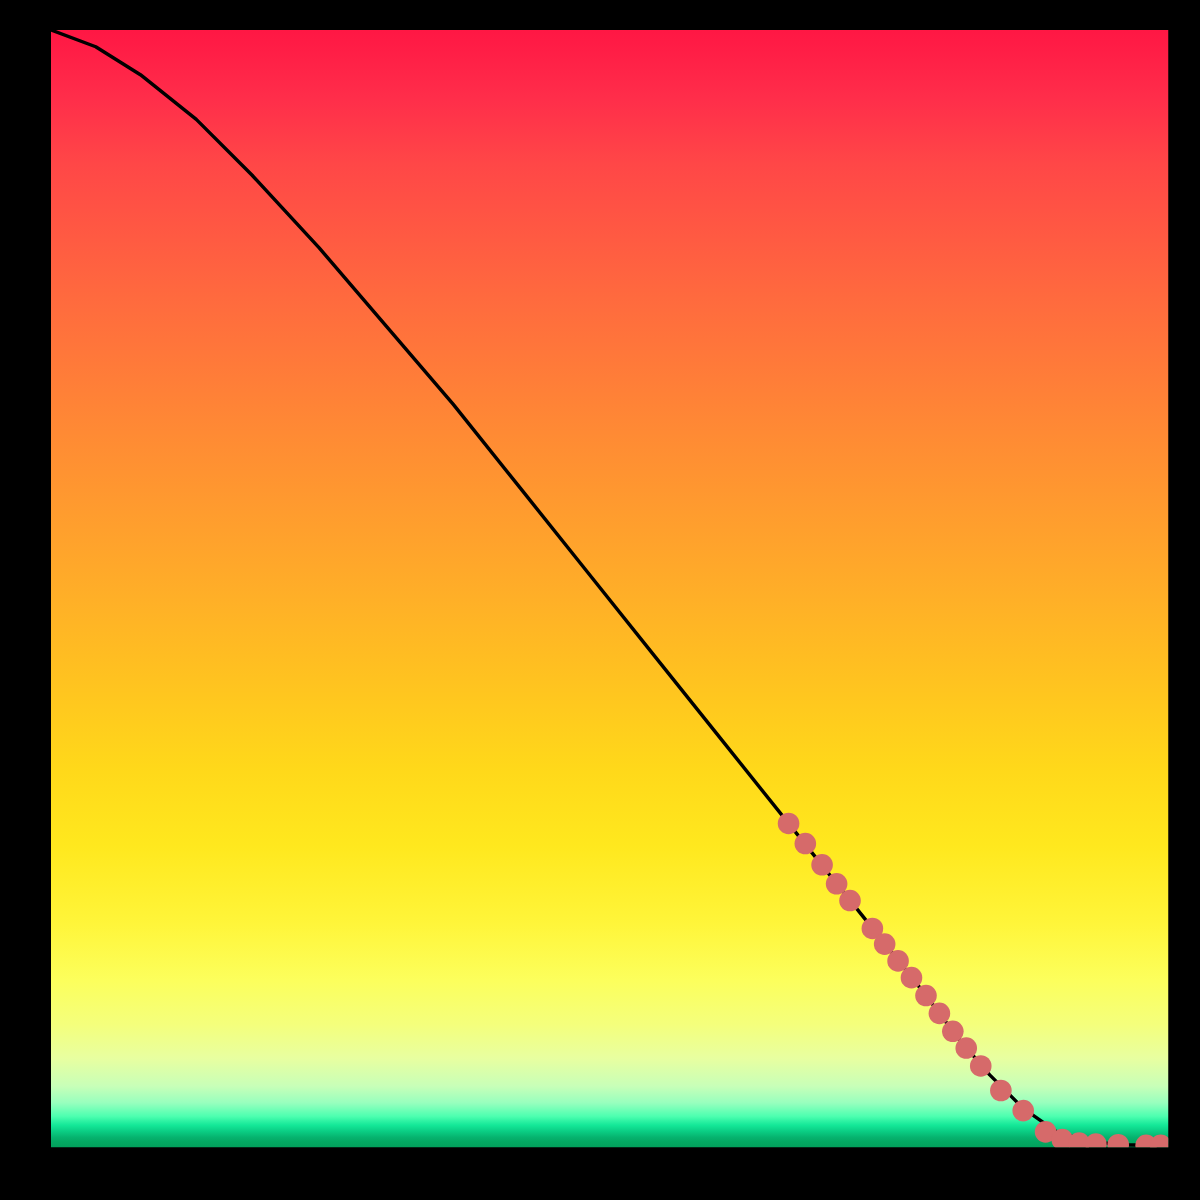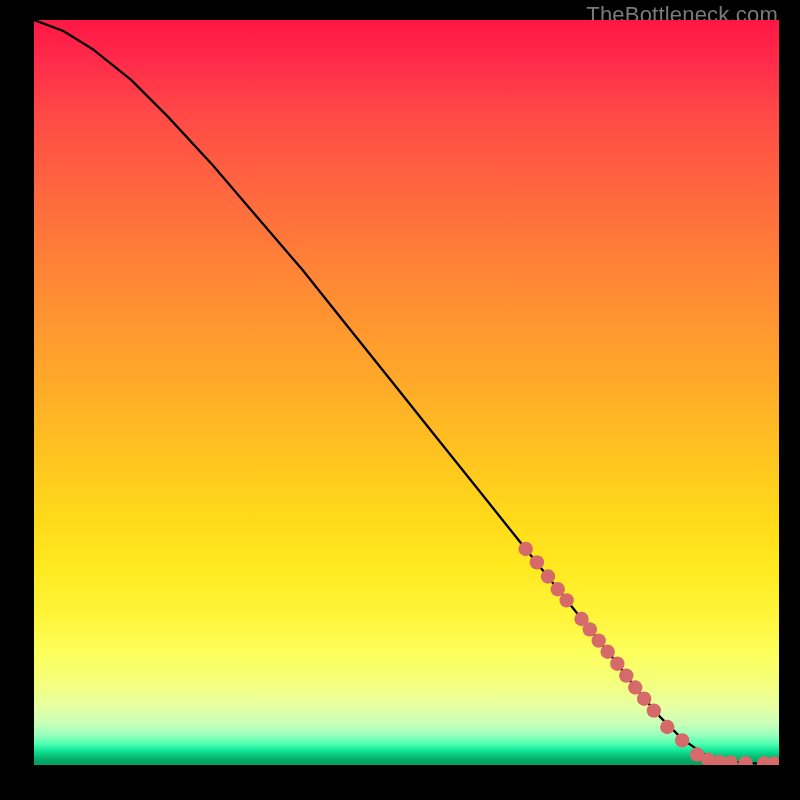--- a/index.html
+++ b/index.html
@@ -65,21 +65,20 @@
     font-size: 22px;
     font-weight: 500;
     letter-spacing: 0.2px;
     user-select: none;
   }
 </style>
 </head>
 <body>
 
 <div class="stage">
-  <div class="watermark">TheBottleneck.com</div>
 
   <div class="plot">
     <div class="gradient"></div>
     <svg class="curve" viewBox="0 0 745 745" preserveAspectRatio="none">
       <path id="curve-path" fill="none" stroke-width="2.3" stroke-linejoin="round" stroke-linecap="round" d="M0.00 0.00 L29.80 11.17 L59.60 29.80 L96.85 59.60 L134.10 96.85 L178.80 145.27 L223.50 197.42 L268.20 249.57 L312.90 305.45 L357.60 361.32 L402.30 417.20 L447.00 473.07 L491.70 528.95 L521.50 566.20 L551.30 603.45 L581.10 640.70 L603.45 670.50 L625.80 696.58 L648.15 718.92 L670.50 734.57 L692.85 741.27 L715.20 743.14 L730.10 743.51 L745.00 743.51" stroke="#000000"></path>
       <g id="markers">
           <circle cx="491.70" cy="528.95" r="7.2" fill="#d66a6a"></circle>
           <circle cx="502.88" cy="542.36" r="7.2" fill="#d66a6a"></circle>
           <circle cx="514.05" cy="556.51" r="7.2" fill="#d66a6a"></circle>
           <circle cx="523.74" cy="569.18" r="7.2" fill="#d66a6a"></circle>

